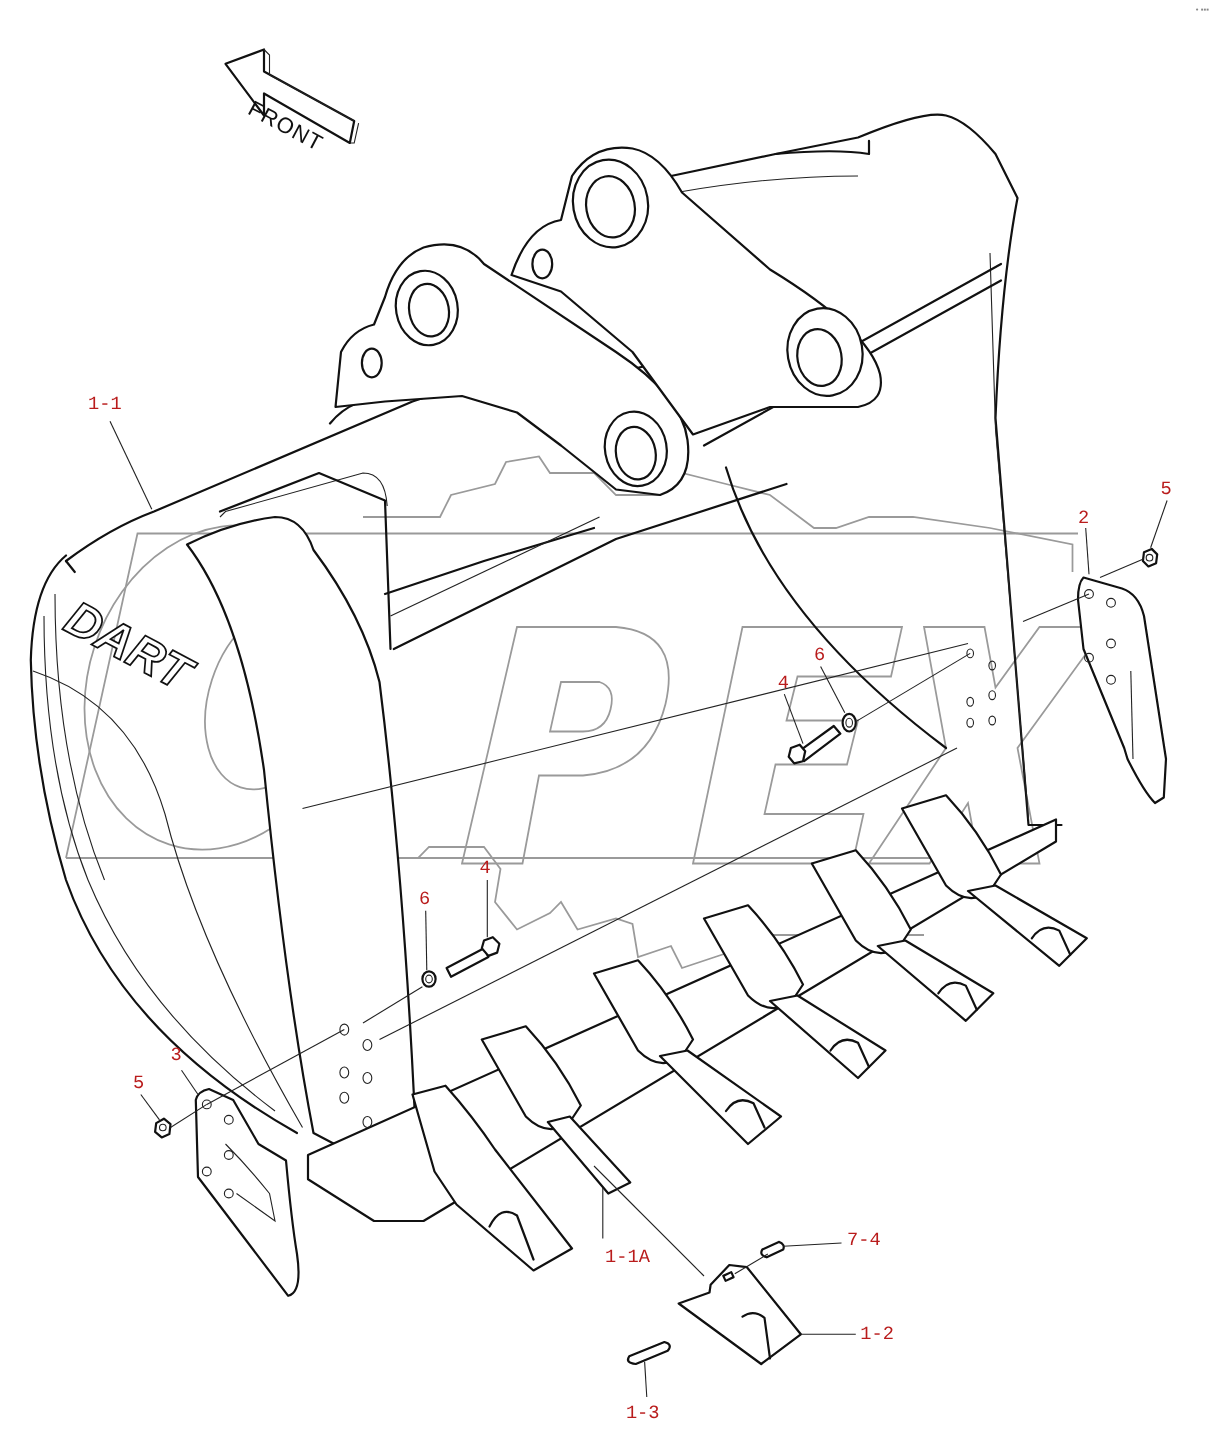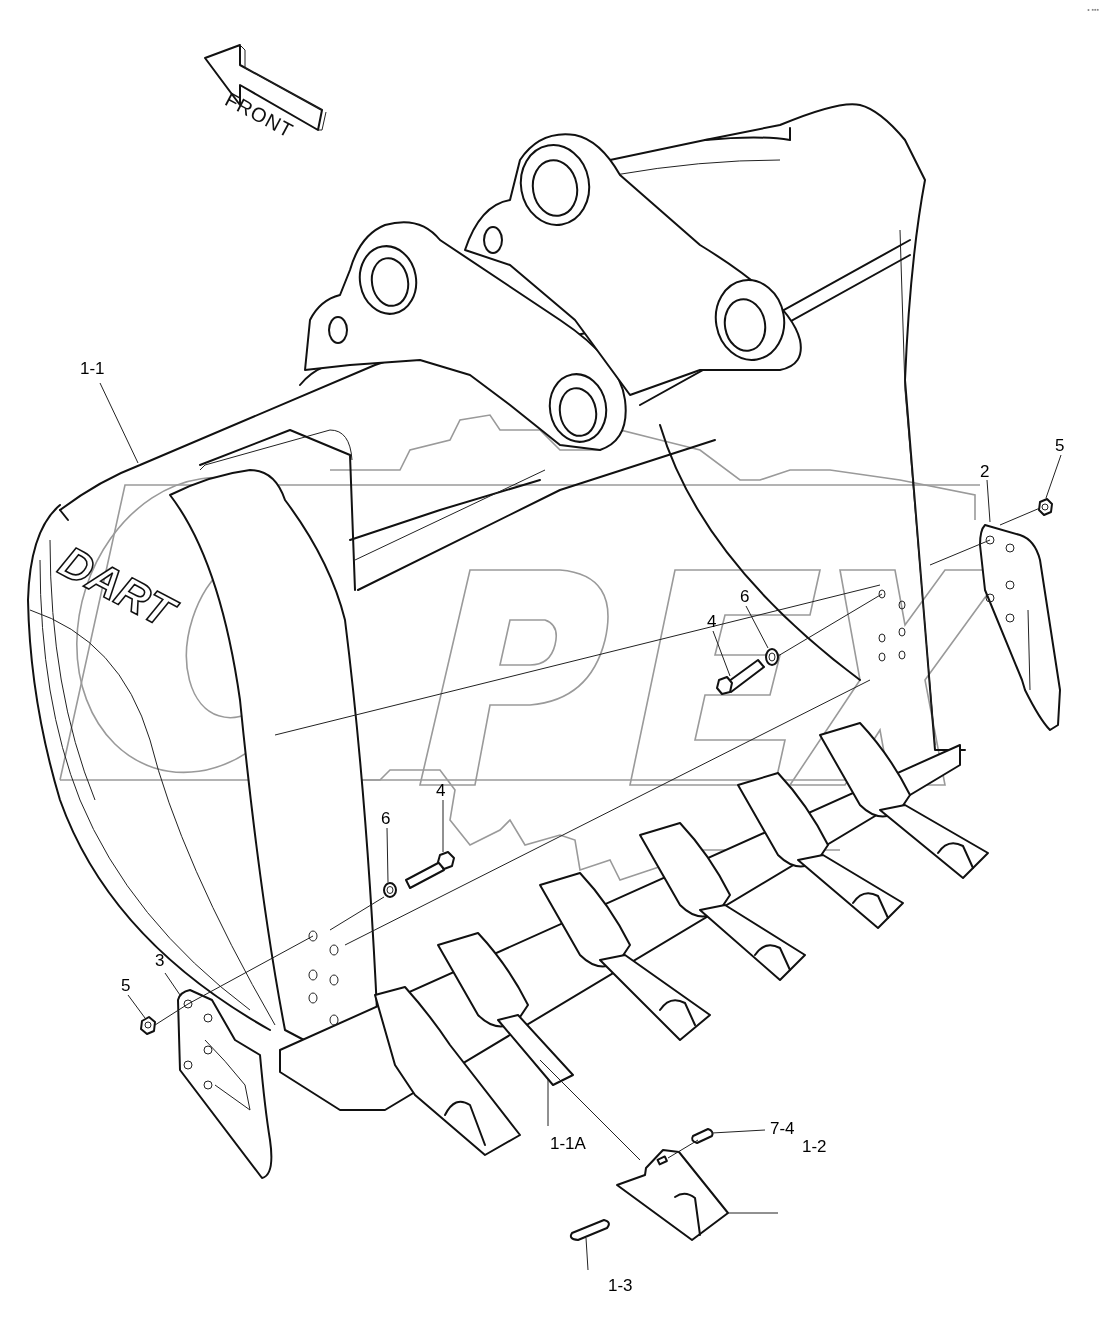--- a/index.html
+++ b/index.html
@@ -1,20 +1,20 @@
 <!DOCTYPE html>
 <html><head>
 <meta charset="utf-8">
 <style>
   html, body { margin: 0; padding: 0; background: #ffffff; }
   body { width: 1103px; height: 1323px; position: relative; overflow: hidden;
          font-family: "Liberation Sans", sans-serif; }
   #canvas { position: absolute; left: 0; top: 0; width: 1103px; height: 1323px; }
-  .callout-label { position: absolute; font-family: Liberation Sans, sans-serif;
-                   font-size: 17px; color: #000000; line-height: 1; white-space: nowrap; }
+  .callout-label { position: absolute; font-family: Liberation Mono, monospace;
+                   font-size: 17px; color: #b91c1c; line-height: 1; white-space: nowrap; }
   .front-text { position: absolute; left: 232px; top: 88px; font-size: 20px; color: #111;
                 transform: rotate(28deg); transform-origin: left top; letter-spacing: 1px;
                 font-family: "Liberation Sans", sans-serif; }
   .watermark-corner { position: absolute; right: 4px; top: 6px; font-size: 7px; color: #888; }
   svg .k { fill: none; stroke: #111; stroke-width: 2; stroke-linejoin: round; stroke-linecap: round; }
   svg .kf { fill: #fff; stroke: #111; stroke-width: 2; stroke-linejoin: round; }
   svg .t { fill: none; stroke: #222; stroke-width: 1; }
   svg .lead { fill: none; stroke: #222; stroke-width: 1; }
   svg .wm { fill: none; stroke: #9a9a9a; stroke-width: 1.6; }
 </style>
@@ -222,22 +222,22 @@
     <path class="lead" d="M384 897 L330 930"></path>
   </g>
 </svg>
 
 
 <div class="front-text">FRONT</div>
 
 
 <div class="callout-label" style="left:80px;top:360px;">1-1</div>
 <div class="callout-label" style="left:550px;top:1135px;">1-1A</div>
-<div class="callout-label" style="left:782px;top:1138px;margin-left:20px;">1-2</div>
-<div class="callout-label" style="left:608px;top:1277px;">1-3</div>
+<div class="callout-label" style="left:782px;top:1205px;">1-2</div>
+<div class="callout-label" style="left:569px;top:1277px;">1-3</div>
 <div class="callout-label" style="left:770px;top:1120px;">7-4</div>
 <div class="callout-label" style="left:980px;top:463px;">2</div>
 <div class="callout-label" style="left:155px;top:952px;">3</div>
 <div class="callout-label" style="left:707px;top:613px;">4</div>
 <div class="callout-label" style="left:436px;top:782px;">4</div>
 <div class="callout-label" style="left:1055px;top:437px;">5</div>
 <div class="callout-label" style="left:121px;top:977px;">5</div>
 <div class="callout-label" style="left:740px;top:588px;">6</div>
 <div class="callout-label" style="left:381px;top:810px;">6</div>
 

